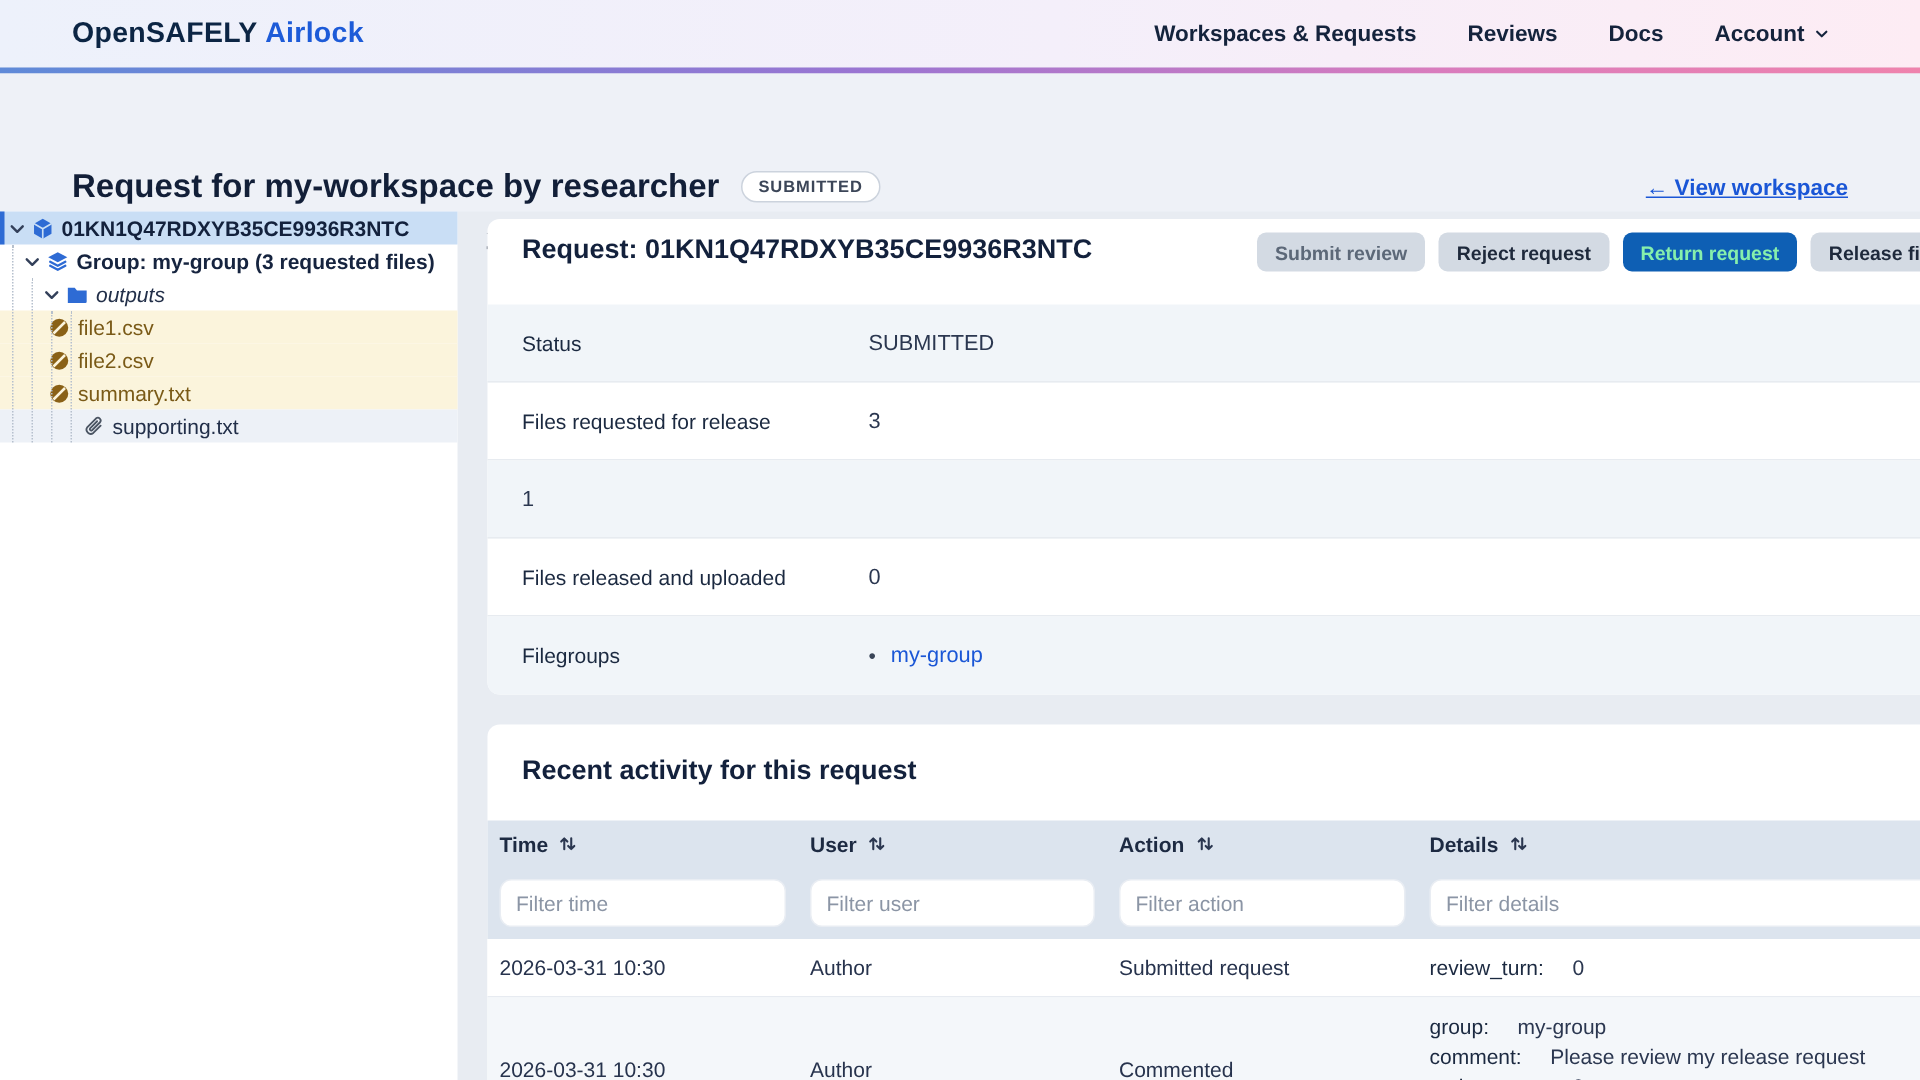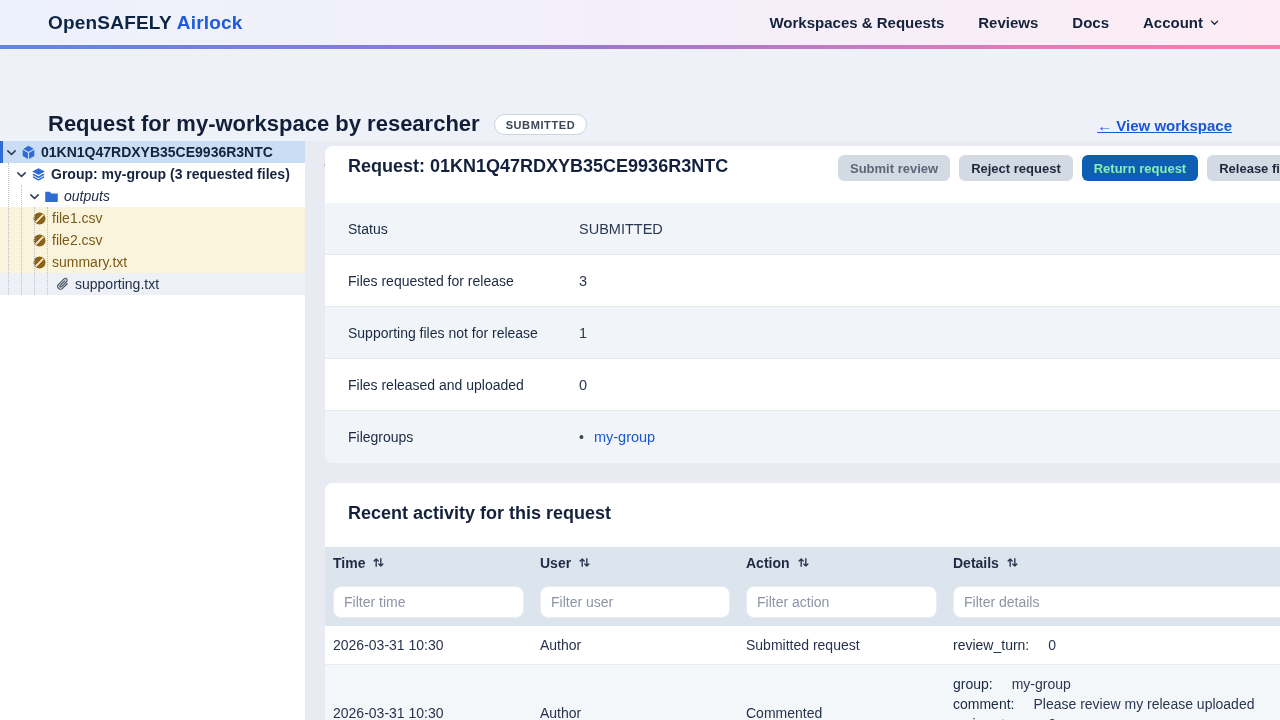--- a/index.html
+++ b/index.html
@@ -233,21 +233,20 @@
   <div class="desc">
     <div class="drow">
       <span class="dlabel">Status</span>
       <span class="dvalue">SUBMITTED</span>
     </div>
     <div class="drow">
       <span class="dlabel">Files requested for release</span>
       <span class="dvalue">3</span>
     </div>
     <div class="drow">
-      <span class="dlabel">Supporting files not for release</span>
       <span class="dvalue">1</span>
     </div>
     <div class="drow">
       <span class="dlabel">Files released and uploaded</span>
       <span class="dvalue">0</span>
     </div>
     <div class="drow">
       <span class="dlabel">Filegroups</span>
       <ul class="fg-list">
         <li>
@@ -304,18 +303,18 @@
       <div class="acell dtl-cell">
         <div class="dline"><span class="dkey">review_turn:</span><span>0</span></div>
       </div>
     </div>
     <div class="agrid arow2">
       <div class="acell">2026-03-31 10:30</div>
       <div class="acell">Author</div>
       <div class="acell">Commented</div>
       <div class="acell dtl-cell">
         <div class="dline"><span class="dkey">group:</span><span>my-group</span></div>
-        <div class="dline"><span class="dkey">comment:</span><span>Please review my release uploaded</span></div>
+        <div class="dline"><span class="dkey">comment:</span><span>Please review my release request</span></div>
         <div class="dline"><span class="dkey">review_turn:</span><span>0</span></div>
       </div>
     </div>
   </div>
 </div>
 
 </body></html>

